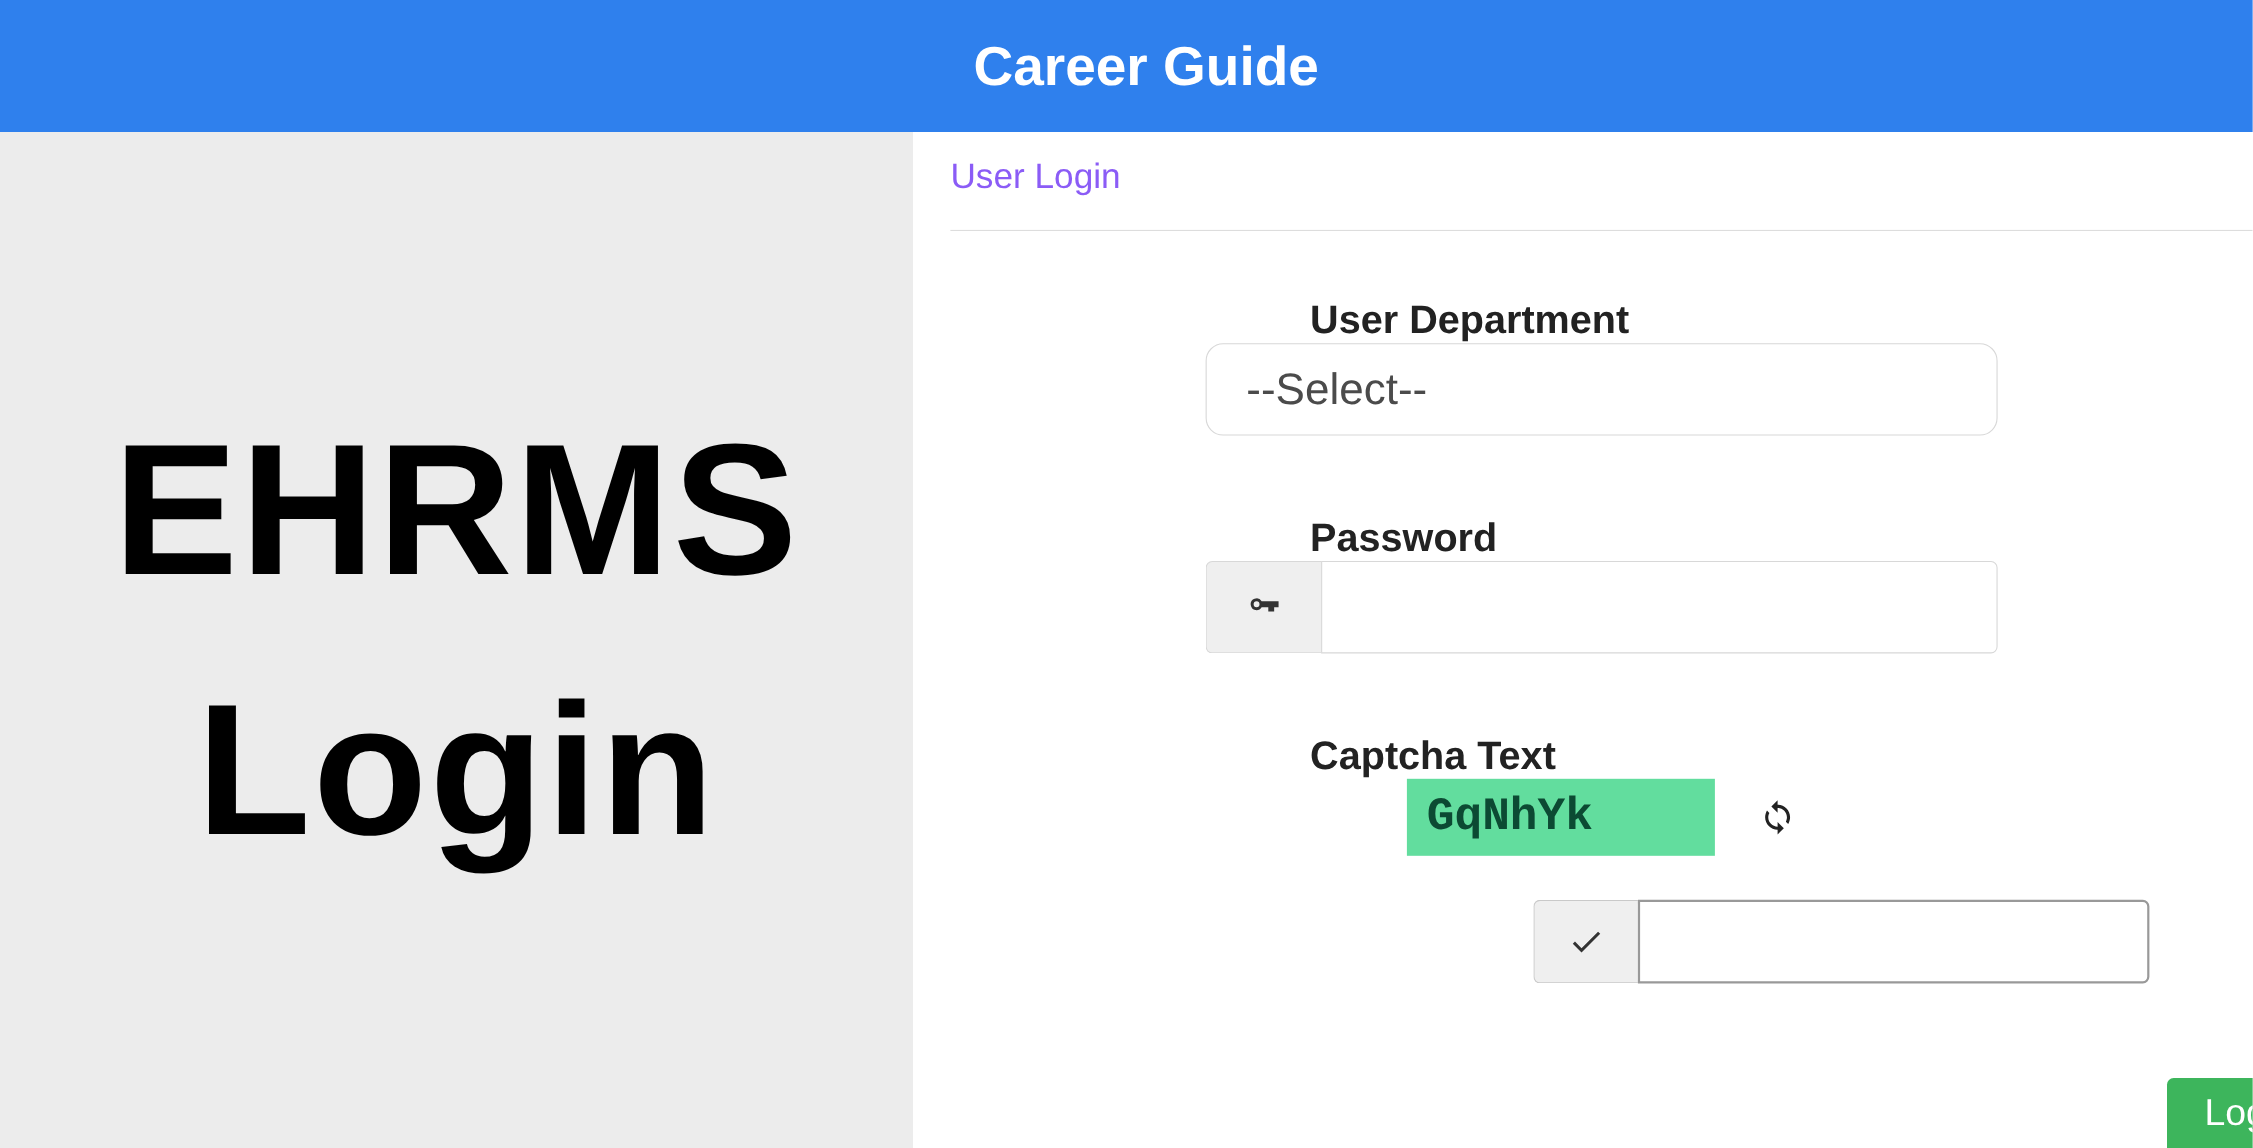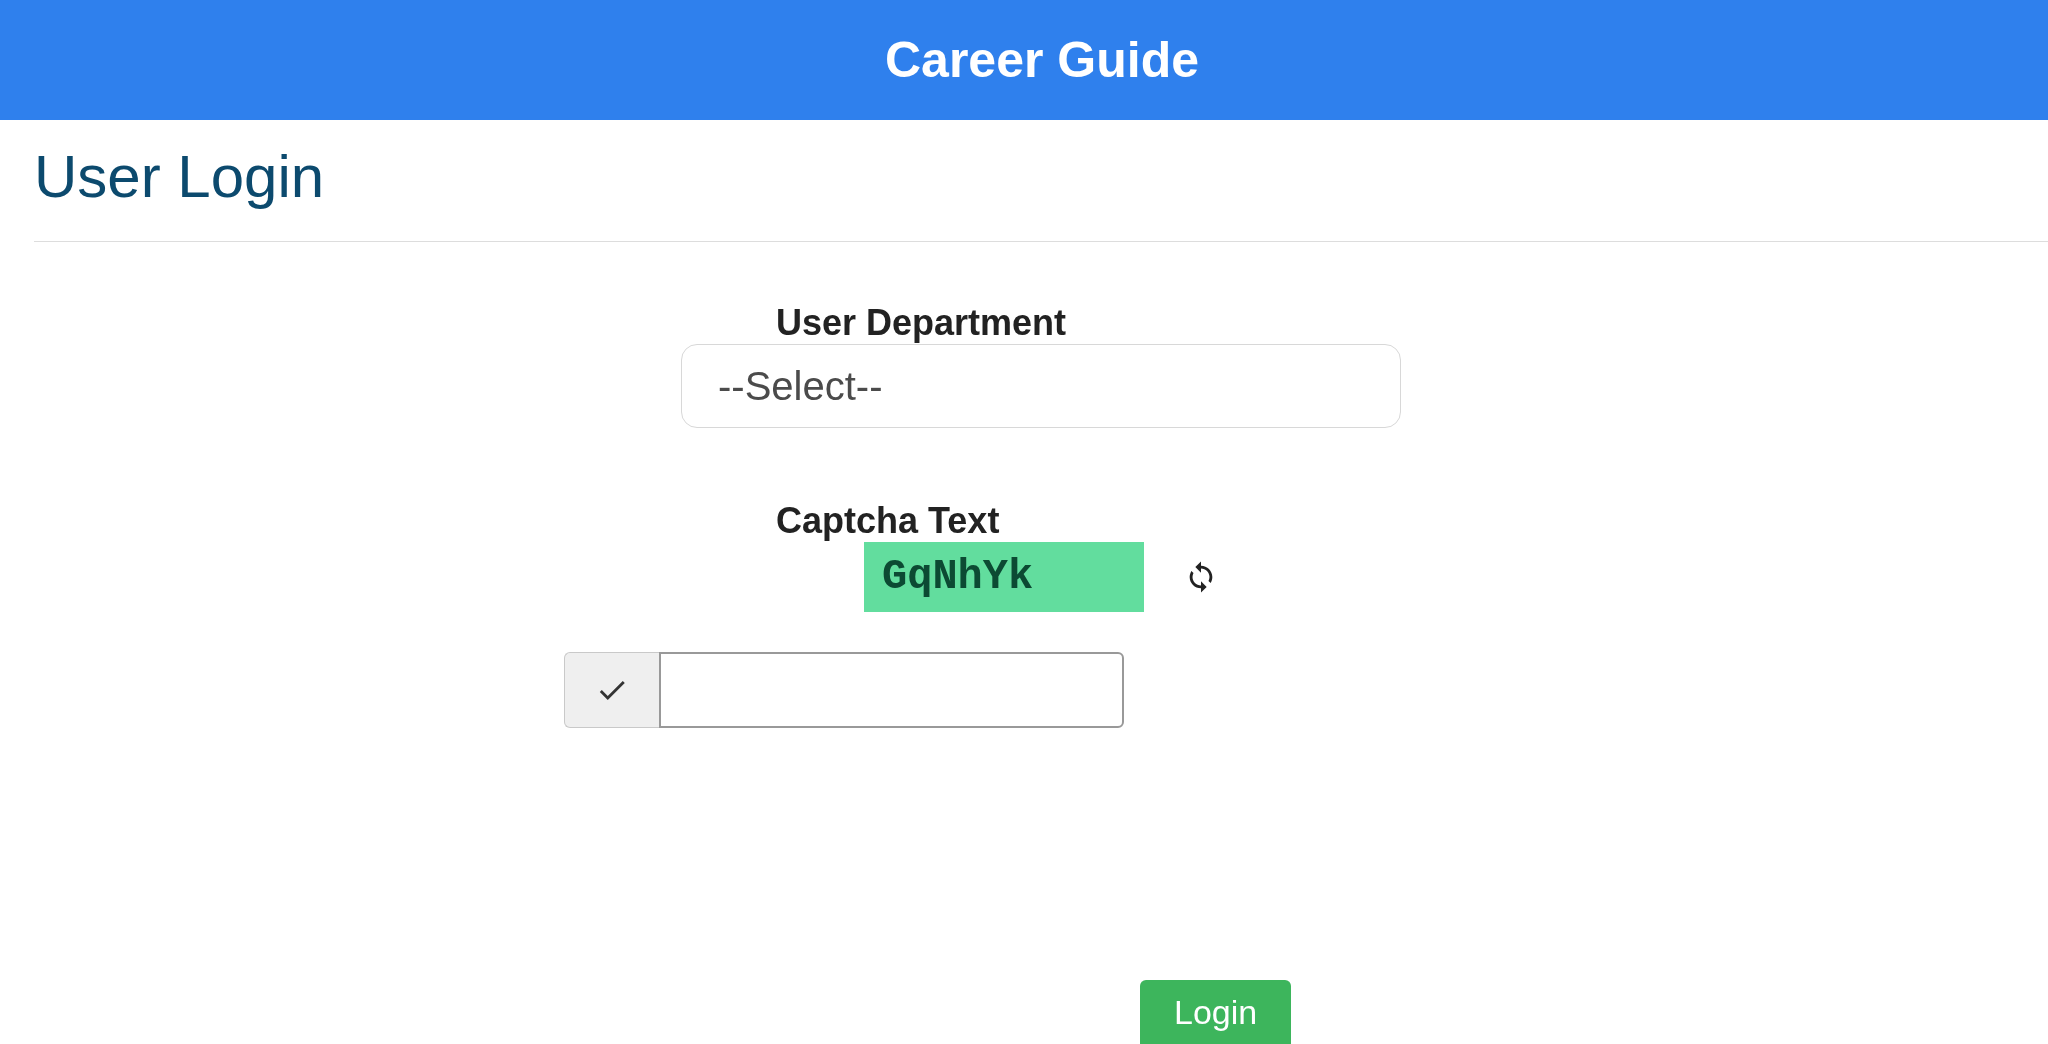--- a/index.html
+++ b/index.html
@@ -49,22 +49,22 @@
     letter-spacing: 2px;
   }
   .right-panel {
     flex: 1;
     background: #fff;
     padding: 22px 0 0 34px;
     position: relative;
     overflow: hidden;
   }
   .form-title {
-    font-size: 60px;
-    color: #0c4a6e;
+    font-size: 32px;
+    color: #8b5cf6;
     font-weight: 400;
     margin-bottom: 30px;
   }
   .divider {
     height: 1px;
     background: #ddd;
     margin: 0 0 60px 0;
     width: 100%;
   }
   .form-row {
@@ -192,35 +192,52 @@
 </style>
 </head>
 <body>
 
 <div class="header">
   <div class="header-title">Career Guide</div>
 </div>
 
 <div class="content">
 
+  <div class="left-panel">
+    <div class="left-title-line1">EHRMS</div>
+    <div class="left-title-line2">Login</div>
+  </div>
 
   <div class="right-panel">
     <div class="form-title">User Login</div>
     <div class="divider"></div>
 
     <div class="form-row">
       <div class="form-label">User Department</div>
       <div class="form-control-wrap">
         <div class="select-box">
           <span>--Select--</span>
         </div>
       </div>
     </div>
 
 
+    <div class="form-row">
+      <div class="form-label">Password</div>
+      <div class="form-control-wrap">
+        <div class="input-group">
+          <div class="input-addon">
+            <svg width="32" height="32" viewBox="0 0 24 24" fill="#333">
+                <path d="M7 14a4 4 0 1 1 3.46-6H22v4h-3v3h-4v-3h-4.54A4 4 0 0 1 7 14zm0-6a2 2 0 1 0 0 4 2 2 0 0 0 0-4z"></path>
+              </svg>
+          </div>
+          <input class="input-field" type="password" value="" style="">
+        </div>
+      </div>
+    </div>
 
     <div class="form-row" style="margin-bottom:40px;">
       <div class="form-label">Captcha Text</div>
       <div class="form-control-wrap">
         <div class="captcha-box">GqNhYk</div>
         <span class="refresh-icon">
           <svg width="34" height="34" viewBox="0 0 24 24" fill="#222">
               <path d="M12 4V1L8 5l4 4V6c3.3 0 6 2.7 6 6 0 1-.3 2-.7 2.8l1.5 1.5C19.5 15 20 13.6 20 12c0-4.4-3.6-8-8-8zm0 14c-3.3 0-6-2.7-6-6 0-1 .3-2 .7-2.8L5.2 7.7C4.5 9 4 10.4 4 12c0 4.4 3.6 8 8 8v3l4-4-4-4v3z"></path>
             </svg>
         </span>

